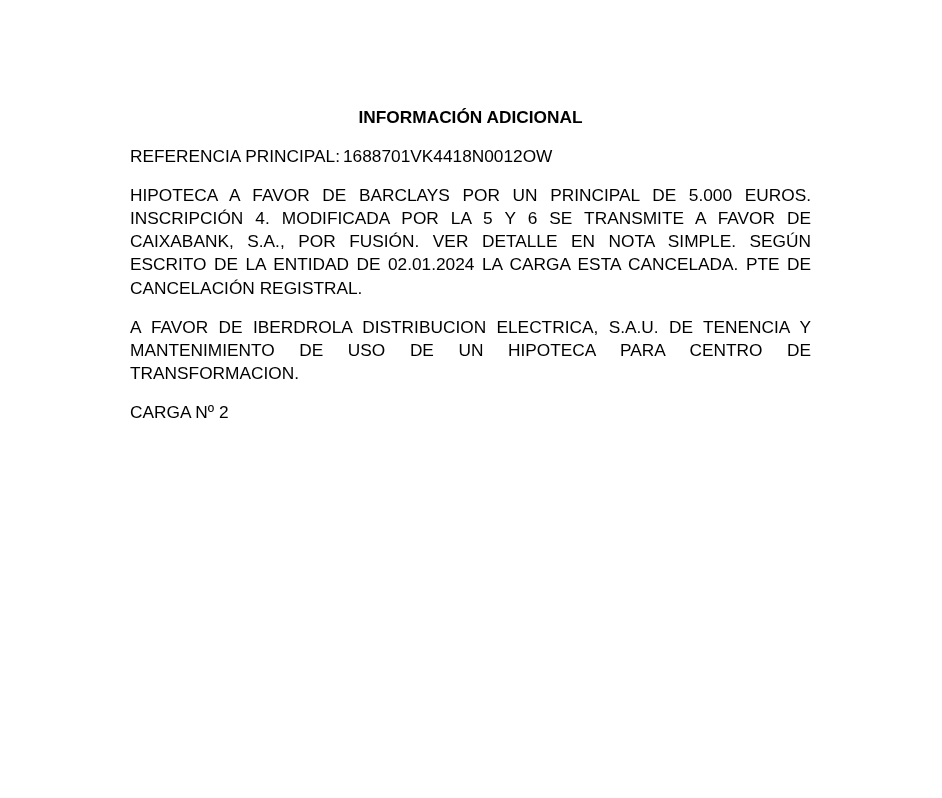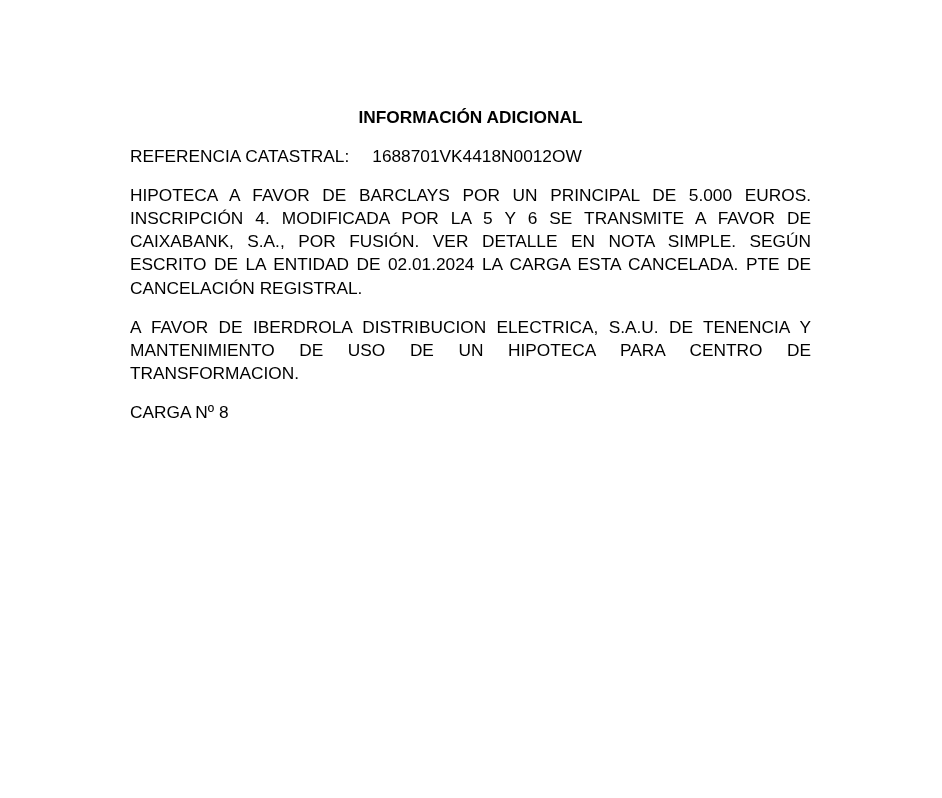--- a/index.html
+++ b/index.html
@@ -27,48 +27,48 @@
     font-weight: bold;
     text-align: center;
   }
   p {
     margin: 0 0 15.5px 0;
   }
   .justified {
     text-align: justify;
   }
   .ref-value {
-    margin-left: 23px;
+    margin-left: 3px;
   }
   .caret {
     display: inline-block;
     width: 1px;
     height: 21px;
     background: #000000;
     vertical-align: text-bottom;
   }
 </style>
 </head>
 <body>
 
 <div class="page">
 
   <h1 class="doc-title">INFORMACIÓN ADICIONAL</h1>
 
   <p>
-    <span>REFERENCIA CATASTRAL:</span><span class="ref-value">1688701VK4418N0012OW</span>
+    <span>REFERENCIA PRINCIPAL:</span><span class="ref-value">1688701VK4418N0012OW</span>
   </p>
 
 
 
   <section>
     <p class="justified">HIPOTECA A FAVOR DE BARCLAYS POR UN PRINCIPAL DE 5.000 EUROS. INSCRIPCIÓN 4. MODIFICADA POR LA 5 Y 6 SE TRANSMITE A FAVOR DE CAIXABANK, S.A., POR FUSIÓN. VER DETALLE EN NOTA SIMPLE. SEGÚN ESCRITO DE LA ENTIDAD DE 02.01.2024 LA CARGA ESTA CANCELADA. PTE DE CANCELACIÓN REGISTRAL.</p>
   </section>
 
   <section>
     <p class="justified">A FAVOR DE IBERDROLA DISTRIBUCION ELECTRICA, S.A.U. DE TENENCIA Y MANTENIMIENTO DE USO DE UN HIPOTECA PARA CENTRO DE TRANSFORMACION.</p>
   </section>
 
   <section>
-    <p>CARGA Nº 8</p>
+    <p>CARGA Nº 2</p>
   </section>
 
 </div>
 
 </body></html>

